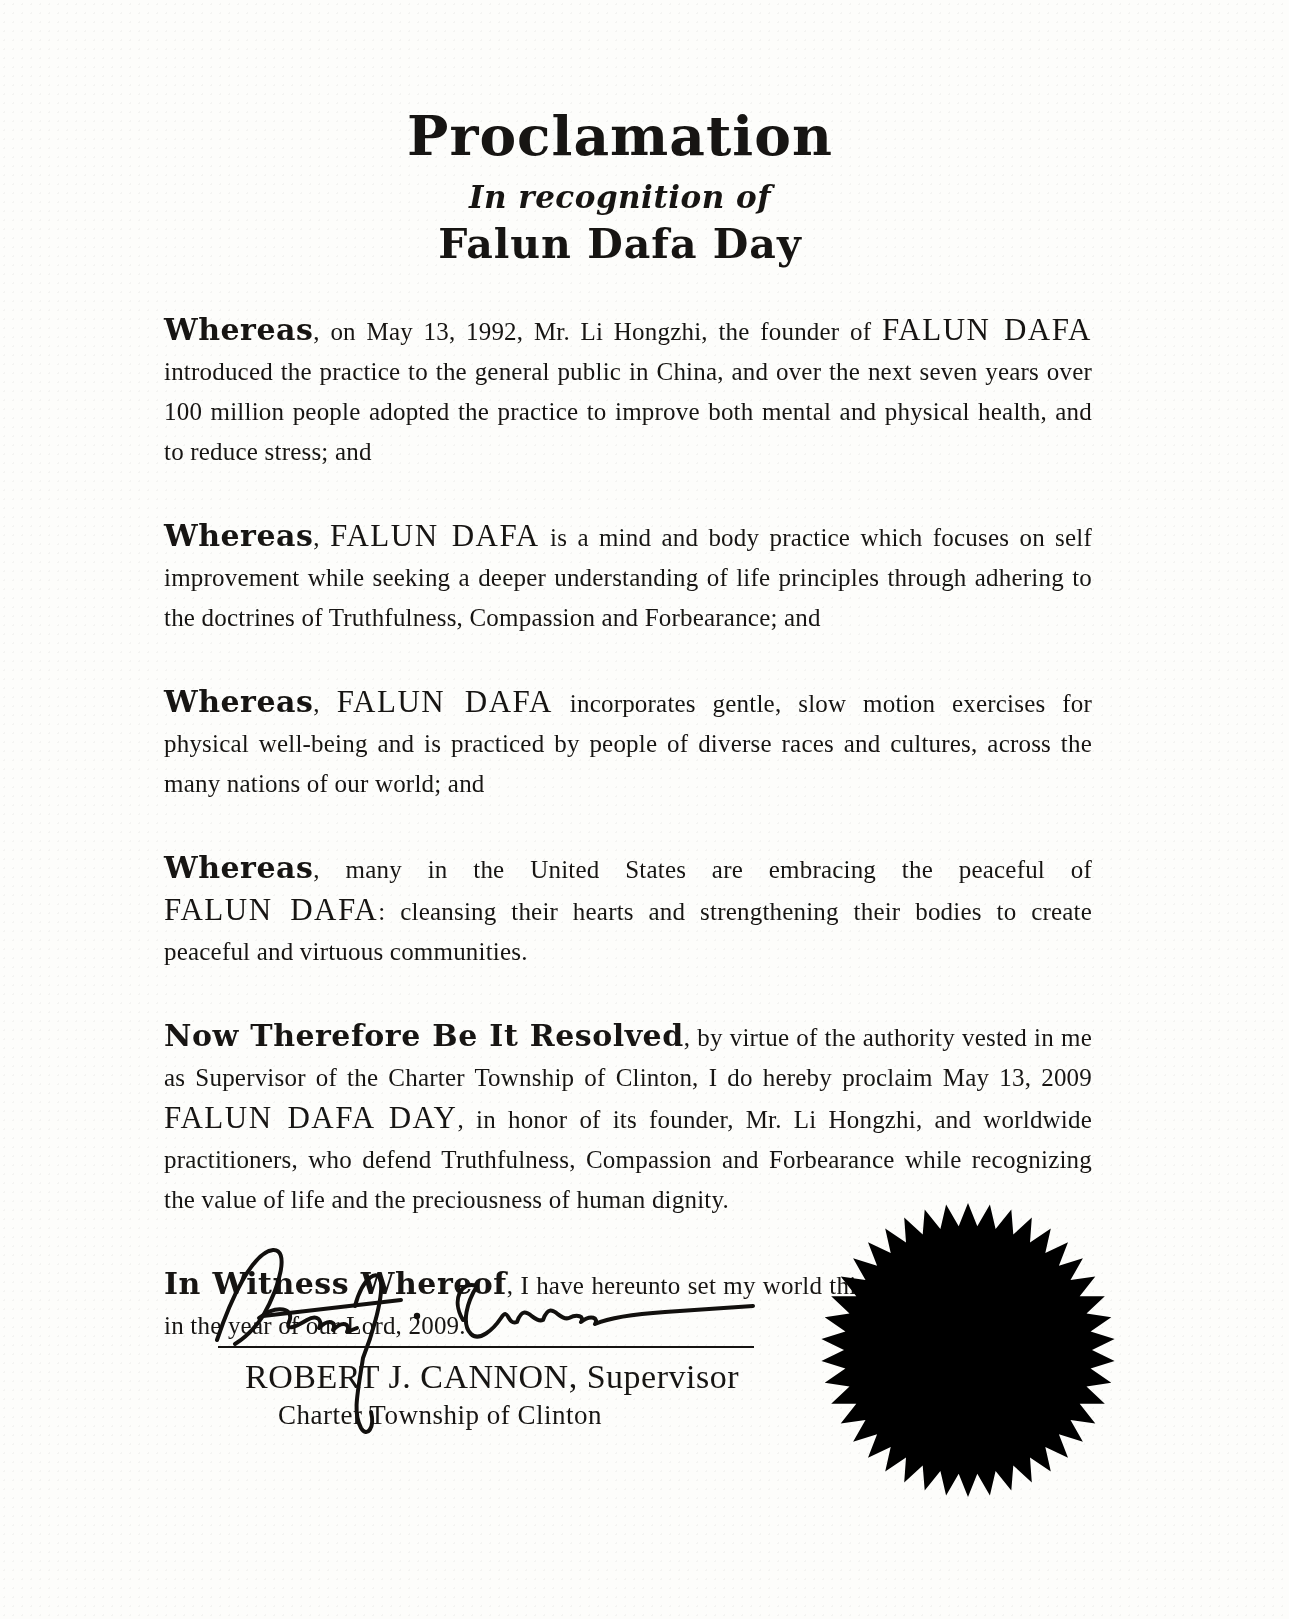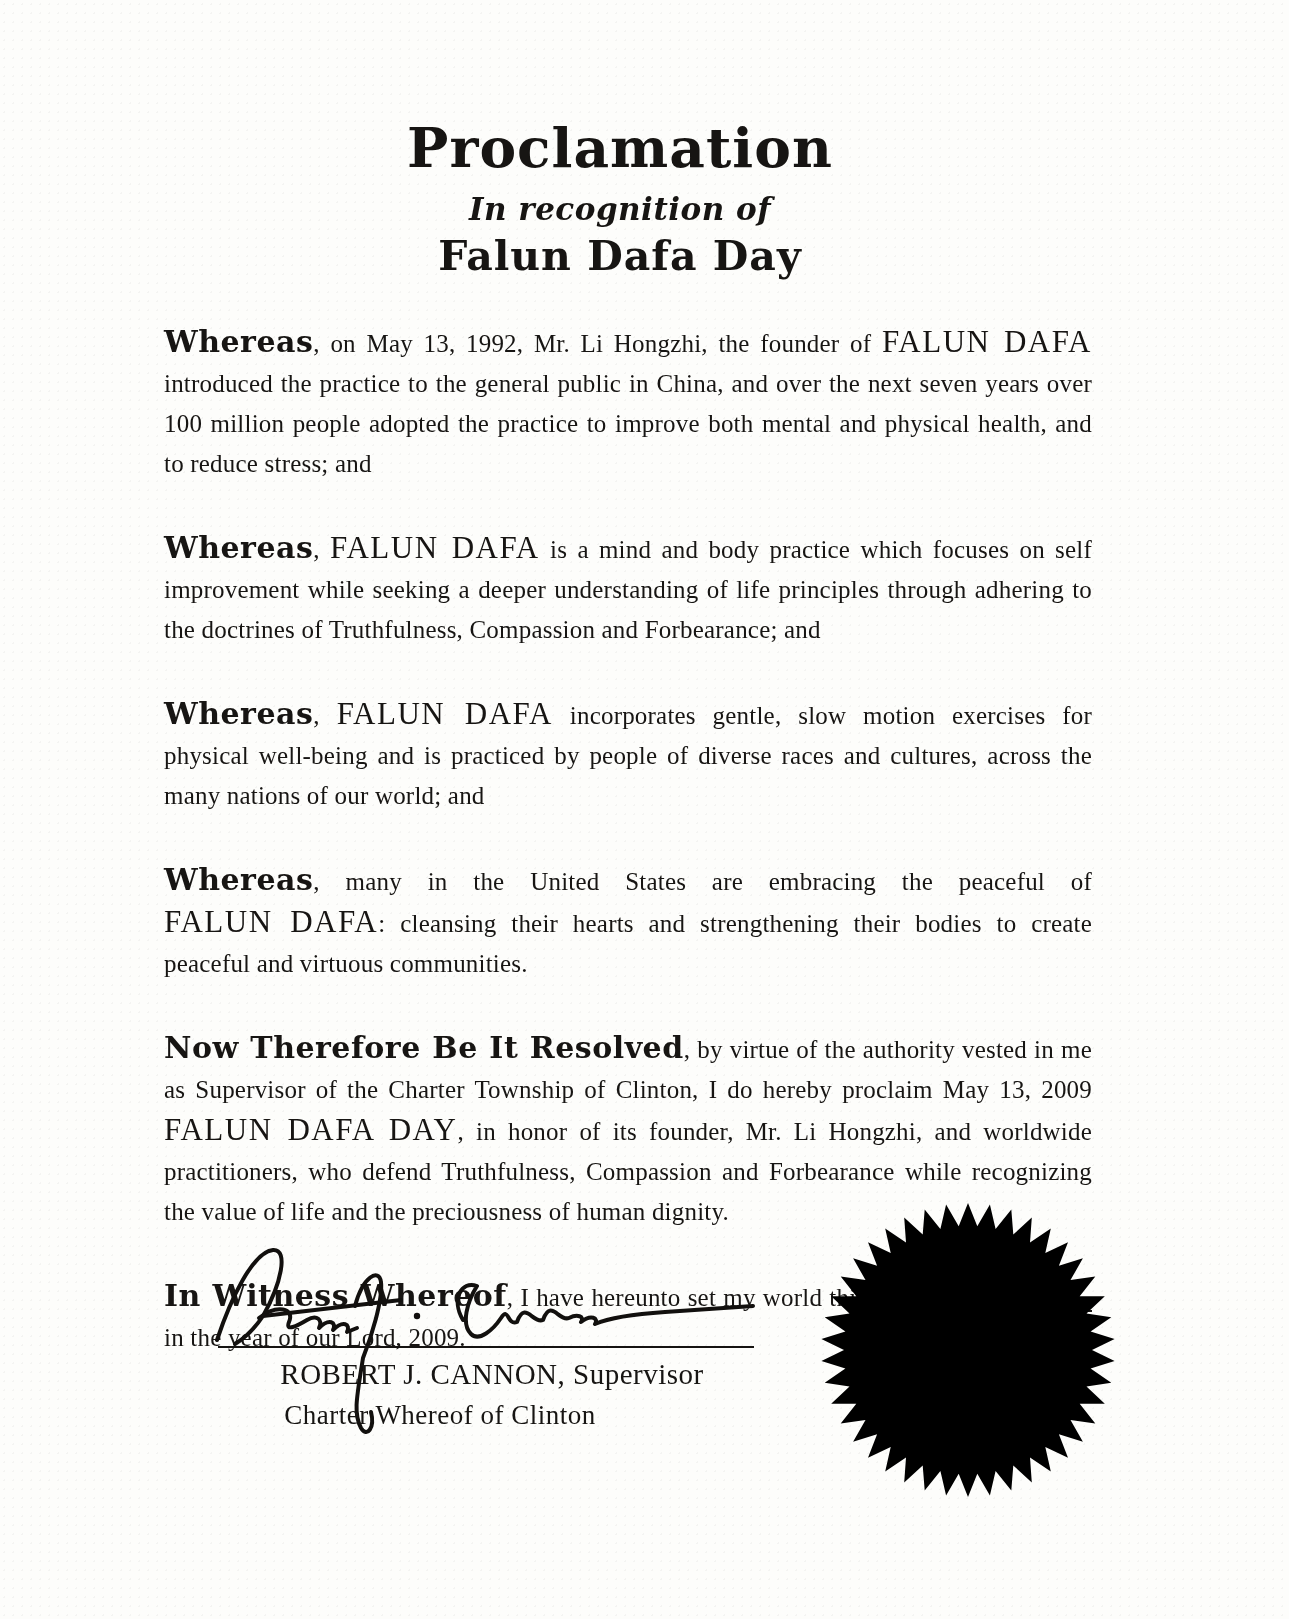--- a/index.html
+++ b/index.html
@@ -9,21 +9,21 @@
     margin:0 auto;
     background:#fdfdfb;
     background-image: radial-gradient(rgba(0,0,0,0.035) 1px, transparent 1px);
     background-size: 9px 9px;
     font-family:"Liberation Serif", serif;
     color:#171513;
     overflow:hidden;
   }
   .content {
     position:absolute;
-    left:148px; top:116px;
+    left:148px; top:104px;
     width:944px;
   }
   .title-block { text-align:center; font-family:"DejaVu Serif", serif; font-weight:bold; margin-bottom:40px; }
   .title-main { font-size:55px; line-height:1.15; letter-spacing:1px; }
   .title-sub { font-size:31px; line-height:1.2; margin-top:12px; letter-spacing:0.5px;font-style:italic; }
   .title-occasion { font-size:41px; line-height:1.2; margin-top:4px; letter-spacing:1px; }
   .para {
     font-size:25px;
     line-height:40px;
     text-align:justify;
@@ -46,21 +46,21 @@
     border-bottom:2px solid #171513;
     padding:0 14px;
     line-height:1;
   }
   .underlined sup { font-size:0.55em; vertical-align:super; }
   .para.witness { margin-bottom:0; }
   .sig-svg { position:absolute; left:205px; top:1228px; overflow:visible; }
   .sig-line { position:absolute; left:218px; top:1346px; width:536px; height:2px; background:#151311; }
   .sig-name {
     position:absolute; left:232px; top:1358px; width:520px;
-    text-align:center; font-size:29px; letter-spacing:0.5px;
+    text-align:center; font-size:34px; letter-spacing:0.5px;
   }
   .sig-org {
     position:absolute; left:200px; top:1400px; width:480px;
     text-align:center; font-size:27px; letter-spacing:0.5px;
   }
   .seal-svg { position:absolute; left:820px; top:1202px; }
 </style>
 </head>
 <body>
 
@@ -93,18 +93,18 @@
       <path d="M54,90 C72,76 90,80 84,94 C80,104 92,98 102,92 C112,86 118,92 114,100 C124,90 132,94 128,102 C138,92 146,96 142,104 L152,100"></path>
       <path d="M58,88 L196,72"></path>
       <path d="M150,78 C158,48 174,40 176,54 C178,72 166,110 158,130 C152,168 148,185 156,200 C162,210 170,200 166,184"></path>
       <circle cx="212" cy="88" r="3.2" fill="#12100e" stroke="none"></circle>
       <path d="M258,92 C246,72 256,52 272,58 C262,74 256,96 266,106 C274,114 288,102 296,90 C304,78 302,98 312,94 C320,72 328,96 338,92 C346,70 354,94 364,90 C372,86 380,88 376,94 C386,86 394,90 390,96 C404,90 430,86 460,84 L548,78"></path>
     </g>
   </svg>
 
   <div class="sig-line"></div>
   <div class="sig-name">ROBERT J. CANNON, Supervisor</div>
-  <div class="sig-org">Charter Whereof of Clinton</div>
+  <div class="sig-org">Charter Township of Clinton</div>
 
   <svg class="seal-svg" width="296" height="296" viewBox="0 0 296 296">
     <polygon id="seal-poly" points="148.0,1.0 157.3,24.3 169.9,2.6 175.6,27.1 191.3,7.5 193.3,32.6 211.8,15.6 210.0,40.6 230.8,26.5 225.3,51.1 248.0,40.2 238.9,63.7 262.9,56.3 250.5,78.1 275.3,74.5 259.7,94.2 284.8,94.3 266.5,111.5 291.3,115.3 270.6,129.5 294.6,137.0 272.0,148.0 294.6,159.0 270.6,166.5 291.3,180.7 266.5,184.5 284.8,201.7 259.7,201.8 275.3,221.5 250.5,217.9 262.9,239.7 238.9,232.3 248.0,255.8 225.3,244.9 230.8,269.5 210.0,255.4 211.8,280.4 193.3,263.4 191.3,288.5 175.6,268.9 169.9,293.4 157.3,271.7 148.0,295.0 138.7,271.7 126.1,293.4 120.4,268.9 104.7,288.5 102.7,263.4 84.2,280.4 86.0,255.4 65.2,269.5 70.7,244.9 48.0,255.8 57.1,232.3 33.1,239.7 45.5,217.9 20.7,221.5 36.3,201.8 11.2,201.7 29.5,184.5 4.7,180.7 25.4,166.5 1.4,159.0 24.0,148.0 1.4,137.0 25.4,129.5 4.7,115.3 29.5,111.5 11.2,94.3 36.3,94.2 20.7,74.5 45.5,78.1 33.1,56.3 57.1,63.7 48.0,40.2 70.7,51.1 65.2,26.5 86.0,40.6 84.2,15.6 102.7,32.6 104.7,7.5 120.4,27.1 126.1,2.6 138.7,24.3" fill="#000000"></polygon>
   </svg>
 </div>
 
 </body></html>

